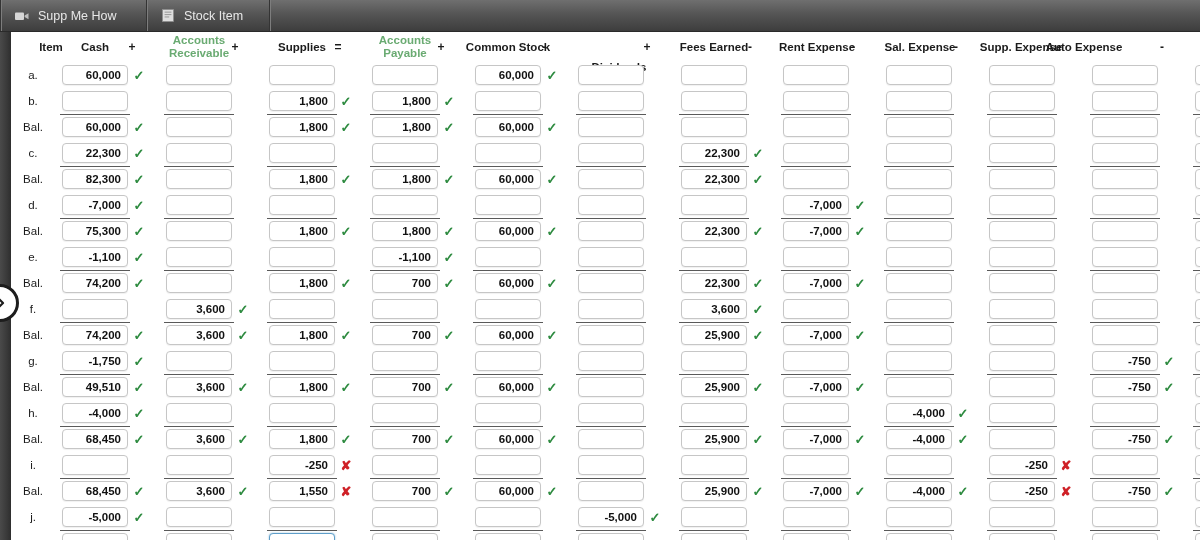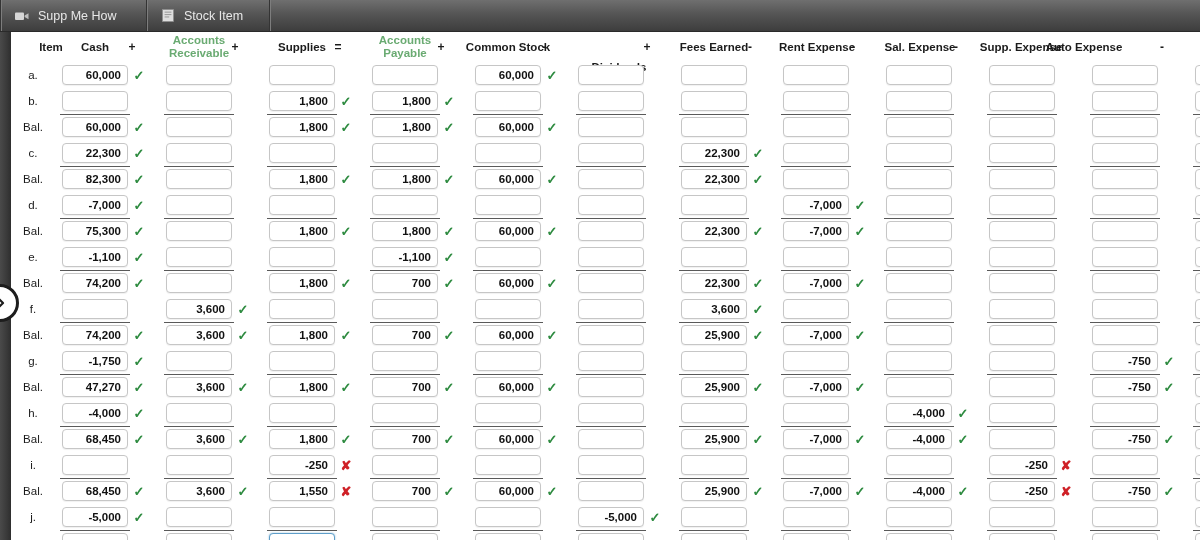--- a/index.html
+++ b/index.html
@@ -502,21 +502,21 @@
           <div class="rule" style="left: 359px; width: 70px;"></div>
           <div class="rule" style="left: 462px; width: 70px;"></div>
           <div class="rule" style="left: 565px; width: 70px;"></div>
           <div class="rule" style="left: 668px; width: 70px;"></div>
           <div class="rule" style="left: 770px; width: 70px;"></div>
           <div class="rule" style="left: 873px; width: 70px;"></div>
           <div class="rule" style="left: 976px; width: 70px;"></div>
           <div class="rule" style="left: 1079px; width: 70px;"></div>
           <div class="rule" style="left: 1182px; width: 70px;"></div>
           <div class="rowlabel">Bal.</div>
-          <div class="fld" style="left: 51px; width: 66px;">47,270</div>
+          <div class="fld" style="left: 51px; width: 66px;">49,510</div>
           <div class="mark ok" style="left: 121px;">✓</div>
           <div class="fld" style="left: 155px; width: 66px;">3,600</div>
           <div class="mark ok" style="left: 225px;">✓</div>
           <div class="fld" style="left: 258px; width: 66px;">1,800</div>
           <div class="mark ok" style="left: 328px;">✓</div>
           <div class="fld" style="left: 361px; width: 66px;">700</div>
           <div class="mark ok" style="left: 431px;">✓</div>
           <div class="fld" style="left: 464px; width: 66px;">60,000</div>
           <div class="mark ok" style="left: 534px;">✓</div>
           <div class="fld" style="left: 567px; width: 66px;"></div>

